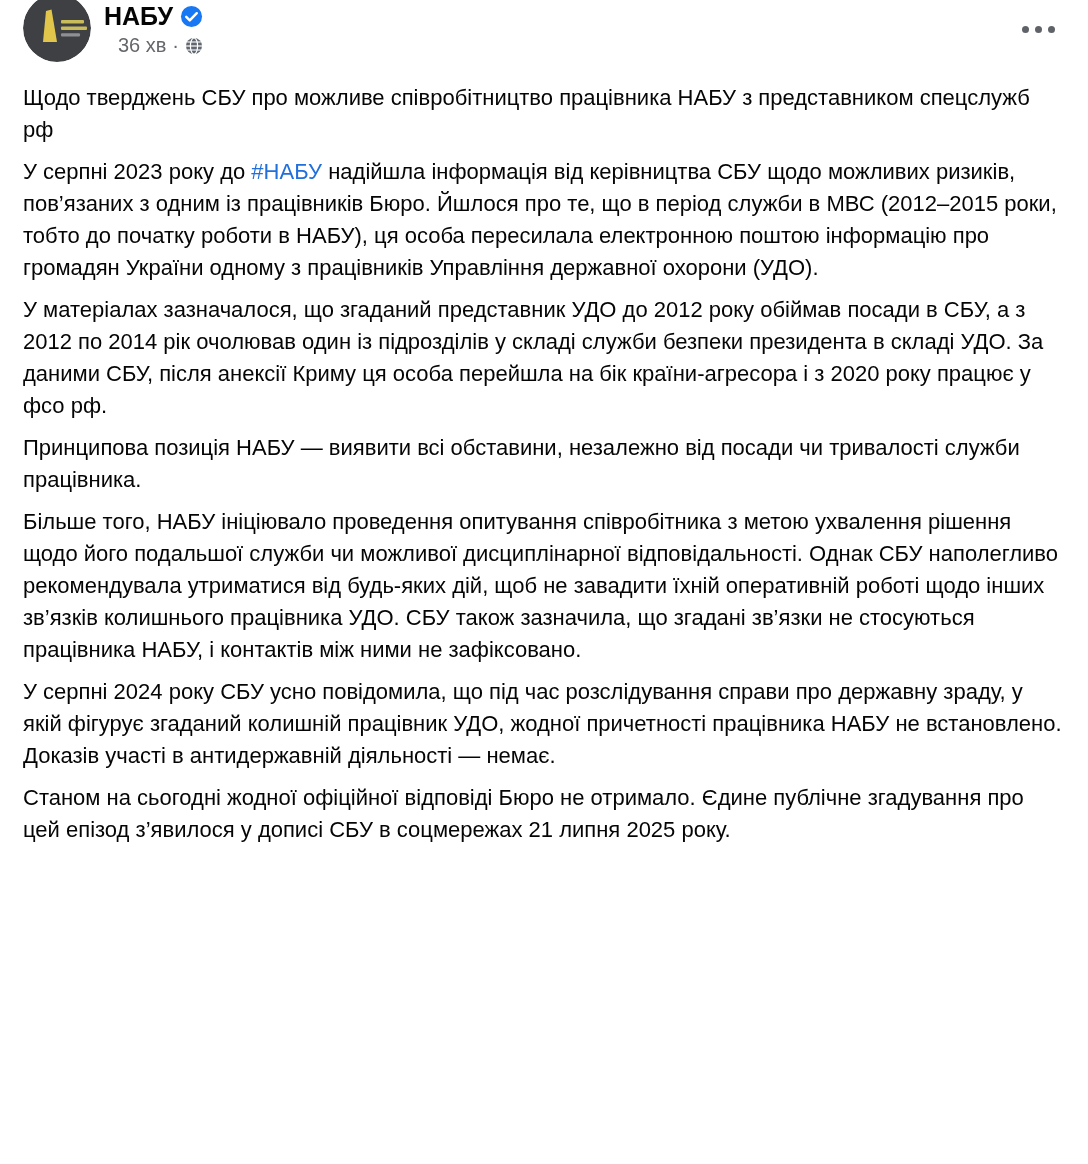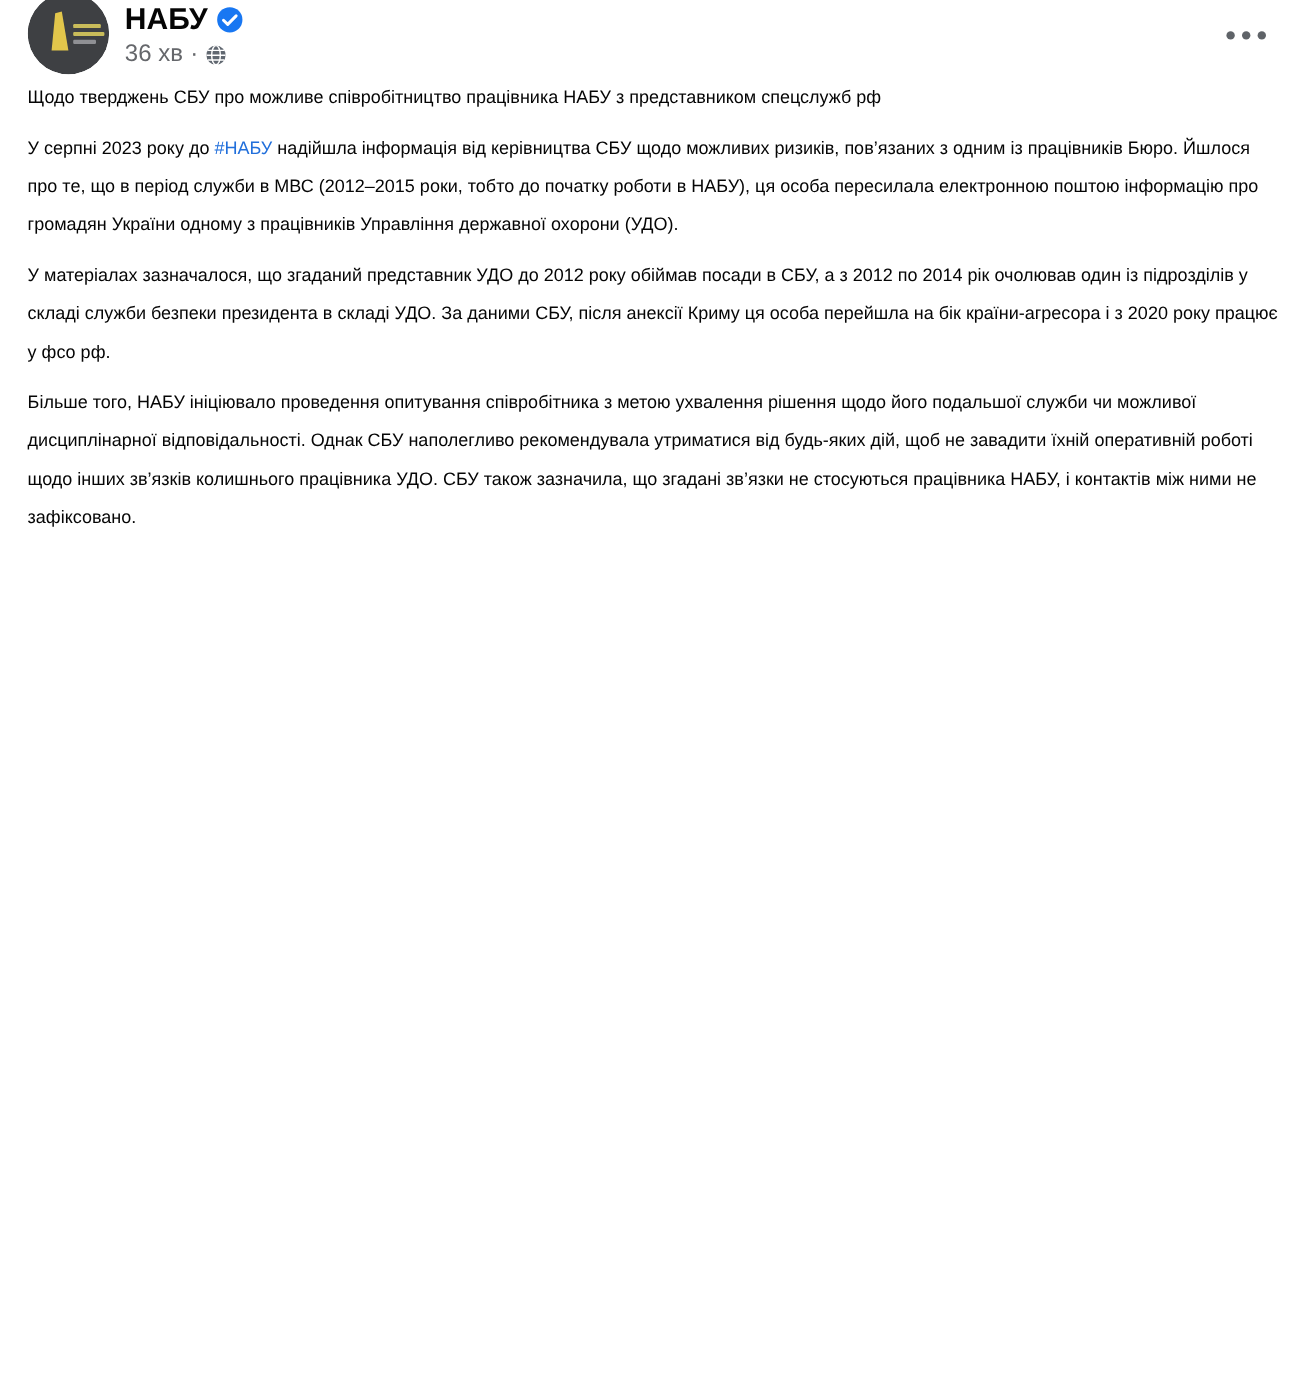--- a/index.html
+++ b/index.html
@@ -19,27 +19,27 @@
   .page{width:1088px;height:1164px;background:var(--bg);}
   .post{padding:0 23px;}
   
   .header{position:relative;display:flex;align-items:flex-start;padding-top:0;height:66px;}
   .avatar{width:68px;height:68px;border-radius:50%;overflow:hidden;flex:0 0 68px;margin-top:-6px;cursor:pointer;}
   .avatar svg{display:block;}
   .header-info{margin-left:13px;padding-top:2px;}
   .name-row{display:flex;align-items:center;gap:7px;}
   .page-name{font-size:25px;font-weight:700;color:var(--text);line-height:28px;cursor:pointer;}
   .badge{display:inline-flex;align-items:center;}
-  .meta-row{display:flex;align-items:center;gap:6px;margin-top:4px;color:var(--secondary);font-size:20px;line-height:22px;}
+  .meta-row{display:flex;align-items:center;gap:6px;margin-top:4px;color:var(--secondary);font-size:20px;line-height:22px;justify-content:flex-end;}
   .meta-row .sep{color:var(--secondary);}
   .globe{display:inline-flex;align-items:center;margin-top:1px;}
   .more-btn{position:absolute;right:2px;top:18px;display:flex;gap:6px;align-items:center;padding:8px;cursor:pointer;border-radius:50%;}
   .more-btn .dot{width:7px;height:7px;border-radius:50%;background:#5F6368;display:block;}
   
-  .content{margin-top:0;font-size:15px;line-height:32px;color:var(--text);letter-spacing:0;}
+  .content{margin-top:16px;font-size:22px;line-height:32px;color:var(--text);letter-spacing:0;}
   .content p{margin:0 0 10px 0;}
   .content p:last-child{margin-bottom:0;}
   a.hashtag{color:var(--link);text-decoration:none;cursor:pointer;}
 </style>
 </head>
 <body>
 
 <div class="page">
   <div class="post">
 
@@ -81,17 +81,20 @@
         <span class="dot"></span>
         <span class="dot"></span>
         <span class="dot"></span>
       </div>
     </div>
 
     <div class="content">
         <p>Щодо тверджень СБУ про можливе співробітництво працівника НАБУ з представником спецслужб рф</p>
         <p>У серпні 2023 року до <a class="hashtag" href="#">#НАБУ</a> надійшла інформація від керівництва СБУ щодо можливих ризиків, пов’язаних з одним із працівників Бюро. Йшлося про те, що в період служби в МВС (2012–2015 роки, тобто до початку роботи в НАБУ), ця особа пересилала електронною поштою інформацію про громадян України одному з працівників Управління державної охорони (УДО).</p>
         <p>У матеріалах зазначалося, що згаданий представник УДО до 2012 року обіймав посади в СБУ, а з 2012 по 2014 рік очолював один із підрозділів у складі служби безпеки президента в складі УДО. За даними СБУ, після анексії Криму ця особа перейшла на бік країни-агресора і з 2020 року працює у фсо рф.</p>
+        <p>Принципова позиція НАБУ — виявити всі обставини, незалежно від посади чи тривалості служби працівника.</p>
         <p>Більше того, НАБУ ініціювало проведення опитування співробітника з метою ухвалення рішення щодо його подальшої служби чи можливої дисциплінарної відповідальності. Однак СБУ наполегливо рекомендувала утриматися від будь-яких дій, щоб не завадити їхній оперативній роботі щодо інших зв’язків колишнього працівника УДО. СБУ також зазначила, що згадані зв’язки не стосуються працівника НАБУ, і контактів між ними не зафіксовано.</p>
+        <p>У серпні 2024 року СБУ усно повідомила, що під час розслідування справи про державну зраду, у якій фігурує згаданий колишній працівник УДО, жодної причетності працівника НАБУ не встановлено. Доказів участі в антидержавній діяльності — немає.</p>
+        <p>Станом на сьогодні жодної офіційної відповіді Бюро не отримало. Єдине публічне згадування про цей епізод з’явилося у дописі СБУ в соцмережах 21 липня 2025 року.</p>
       </div>
 
   </div>
 </div>
 
 </body></html>

